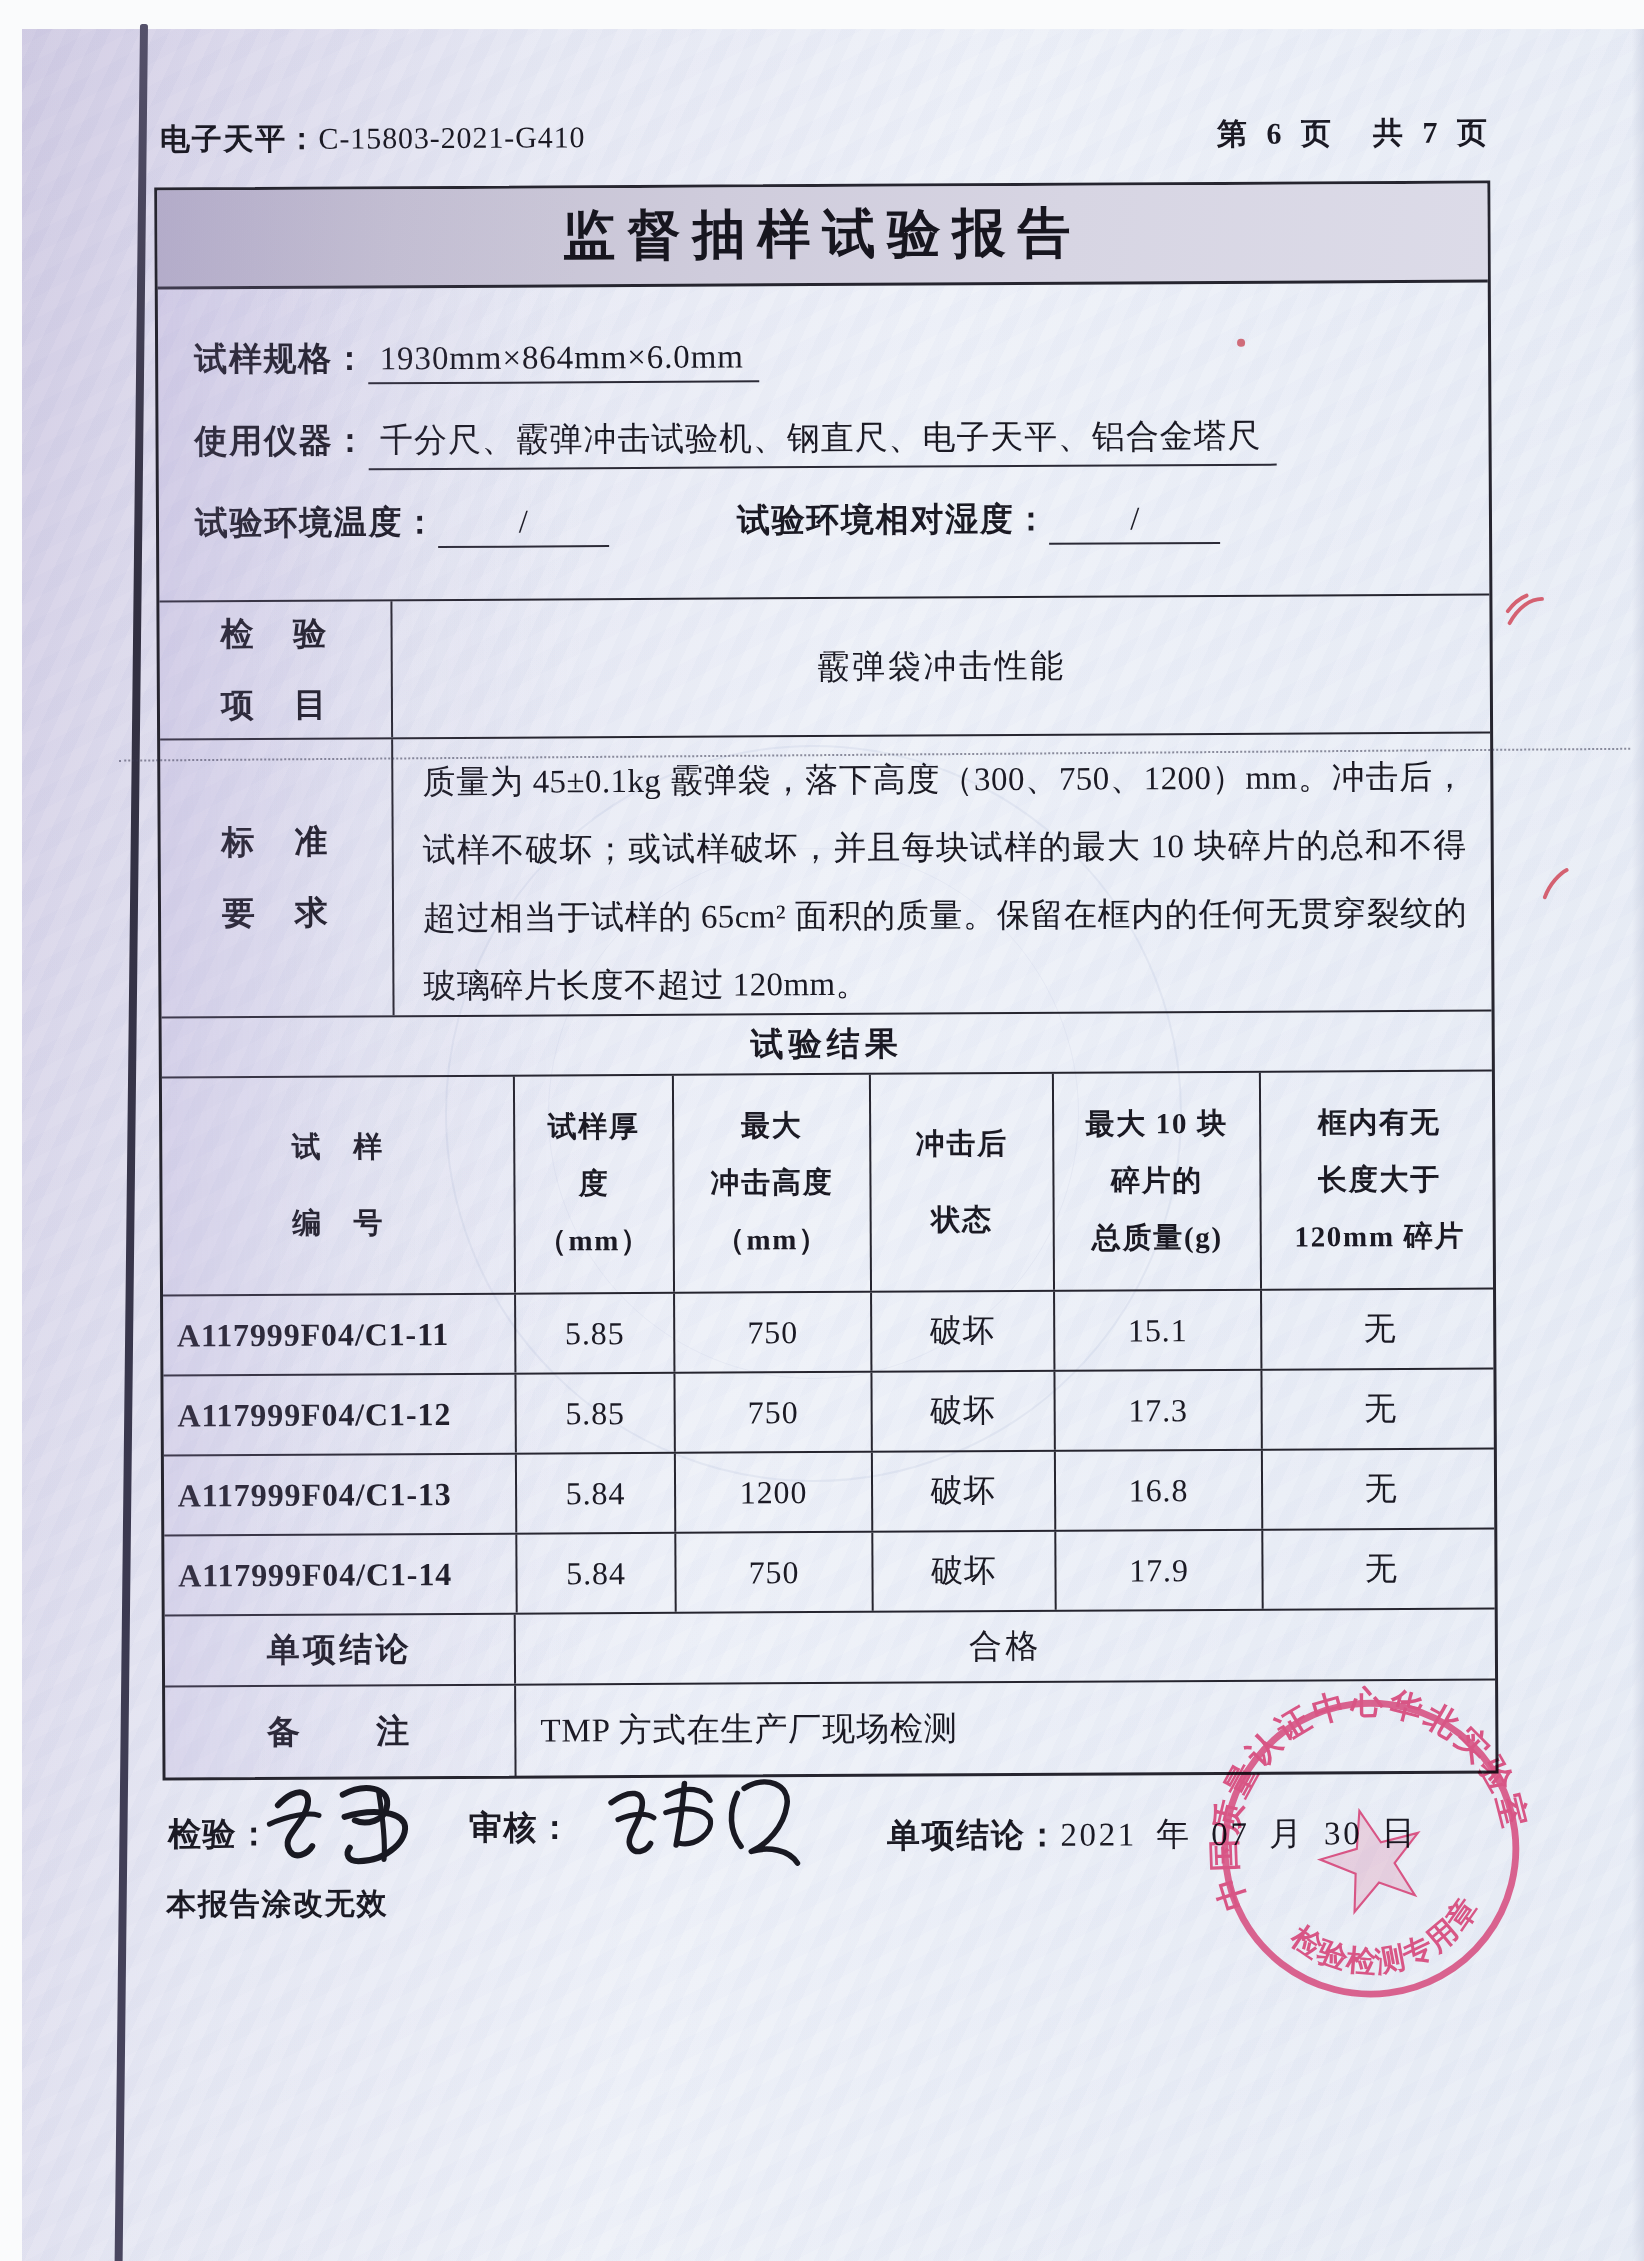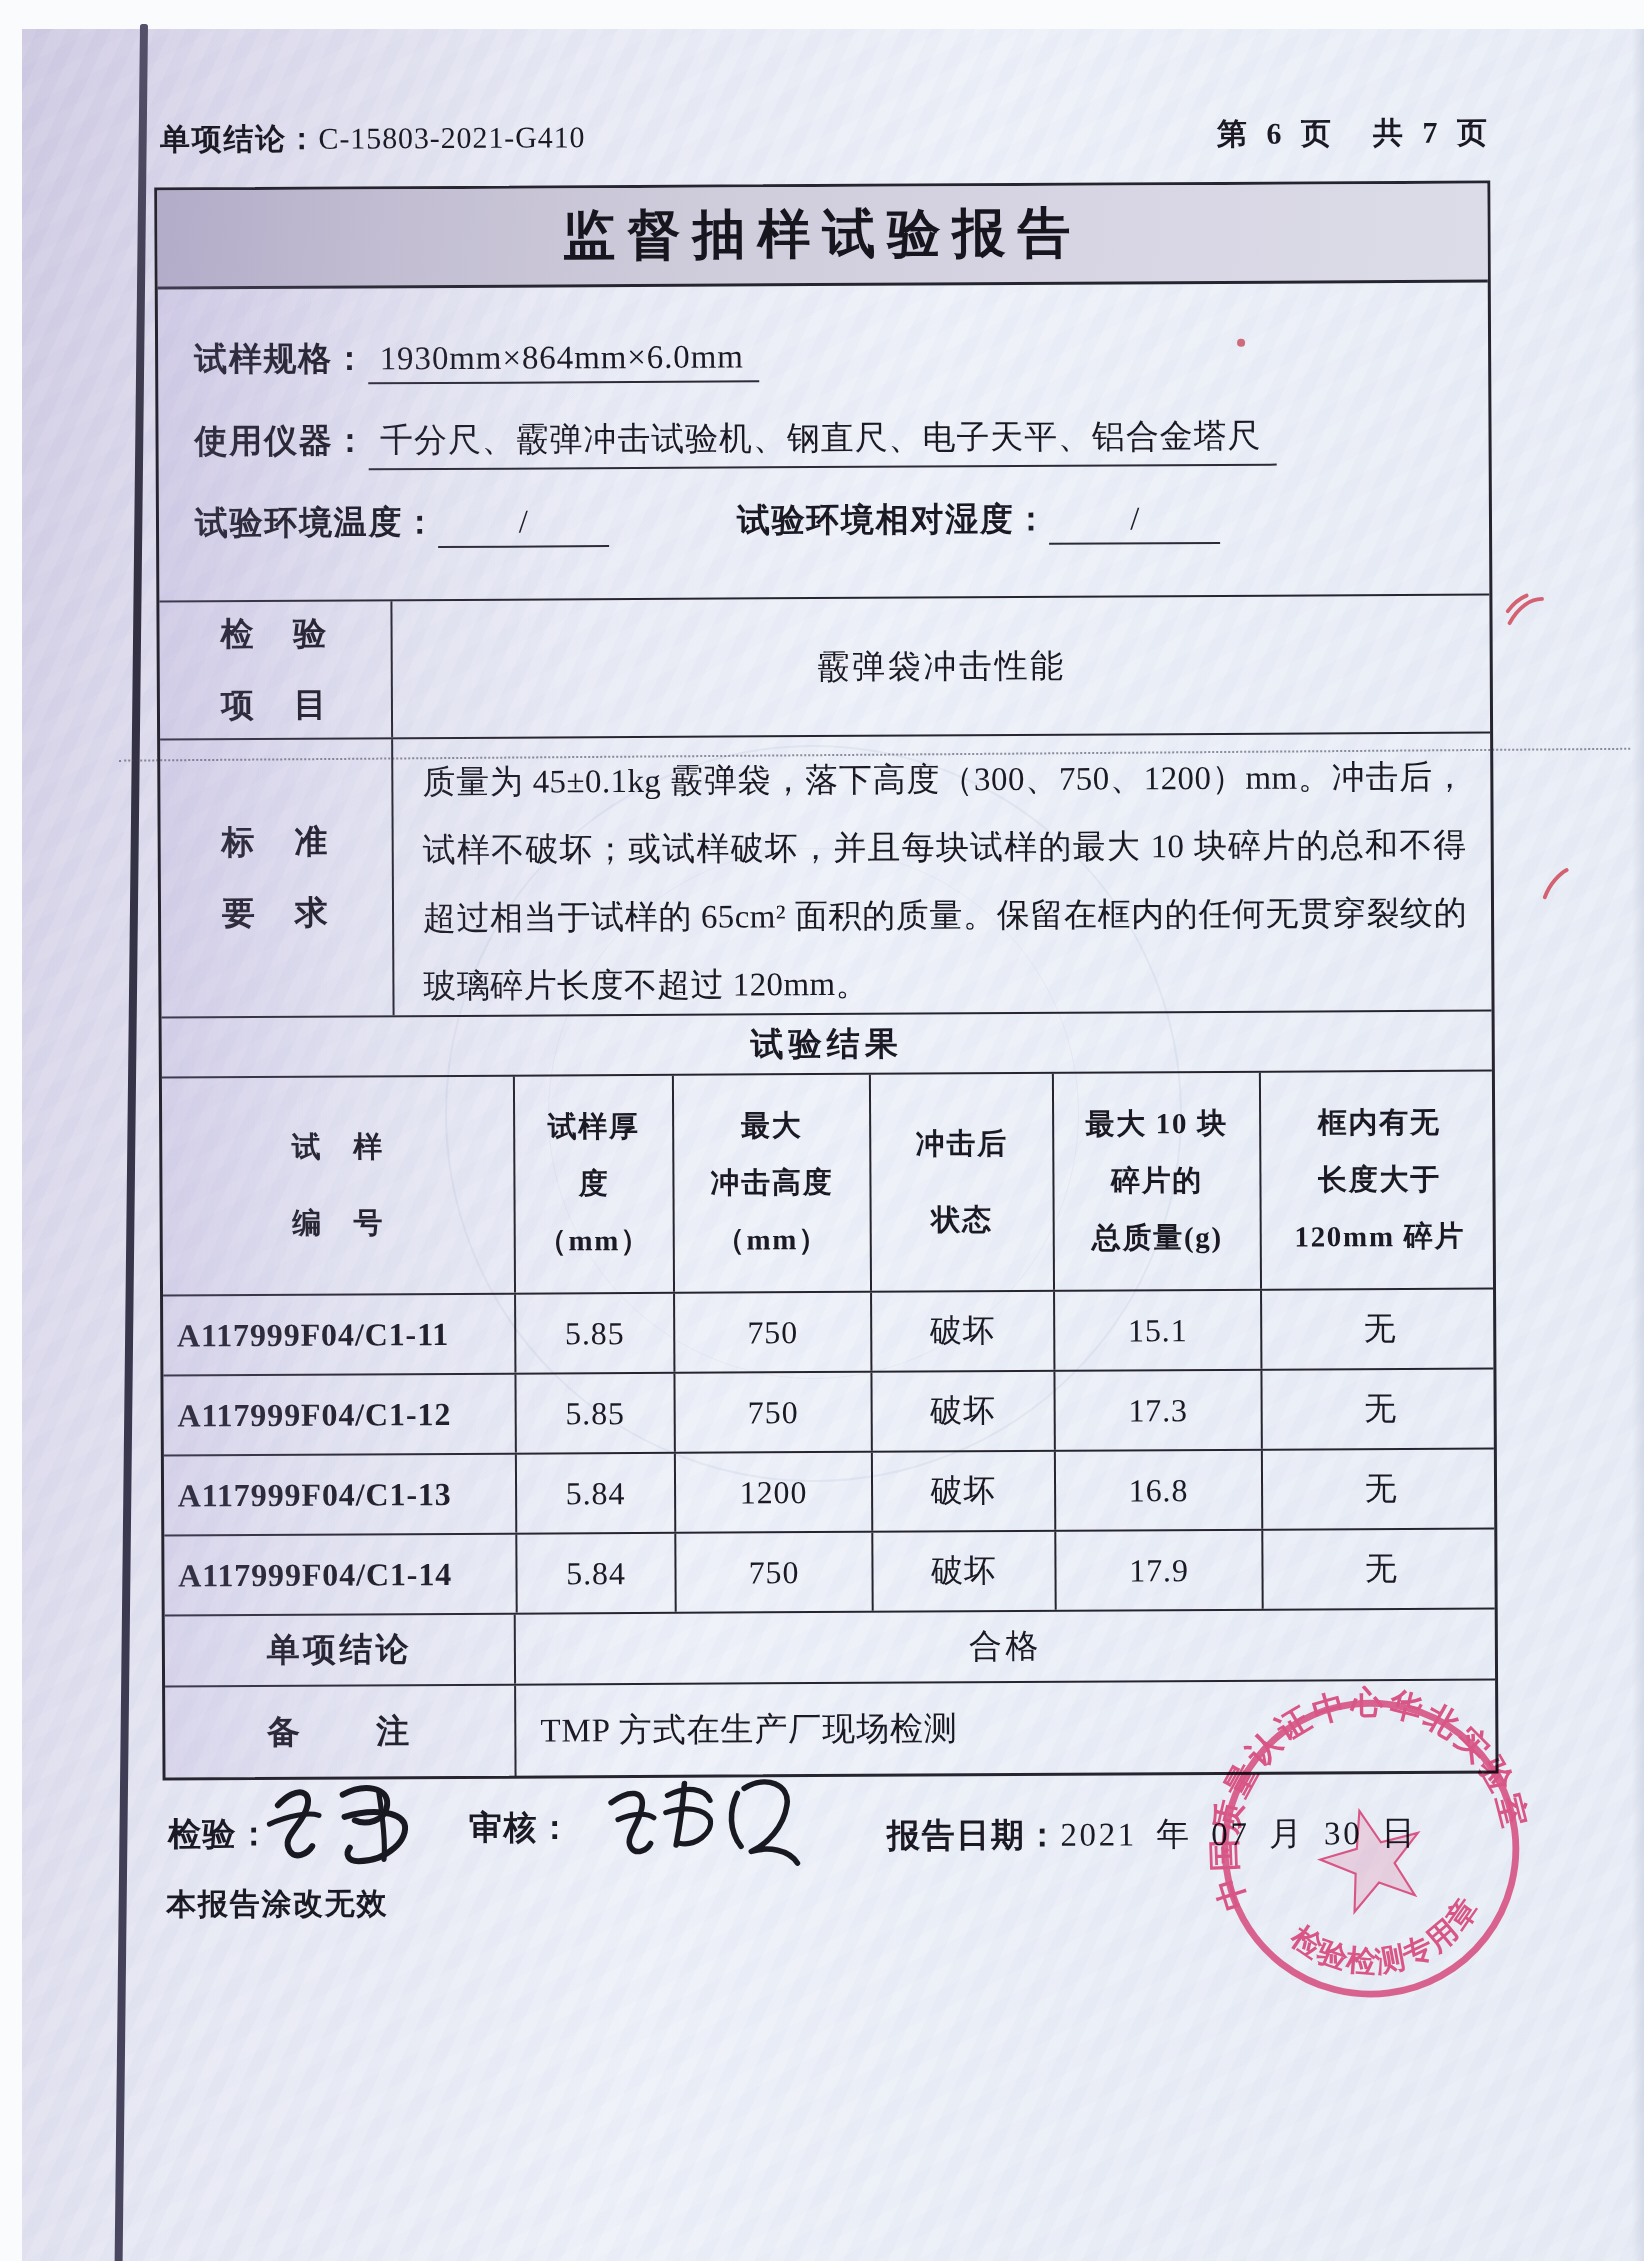--- a/index.html
+++ b/index.html
@@ -111,21 +111,21 @@
 <div class="paper"></div>
 <div class="right-edge"></div>
 <div class="watermark wm1"></div>
 <div class="watermark wm2"></div>
 <div class="page-edge-line"></div>
 
 <div class="content">
 
   <div class="doc-header">
     <div>
-      <span class="report-no-label">单项结论：</span><span class="report-no">C-15803-2021-G410</span>
+      <span class="report-no-label">电子天平：</span><span class="report-no">C-15803-2021-G410</span>
     </div>
     <div class="page-info">第 6 页　共 7 页</div>
   </div>
 
   <div class="box">
     <div class="band-tint"></div>
 
     <div class="title-band">
       <div class="t">监督抽样试验报告</div>
     </div>
@@ -258,21 +258,21 @@
     <path stroke-width="6.5" d="M20,44 C42,28 60,30 56,50 C52,72 34,86 44,98 C50,105 62,100 66,92"></path>
     <path stroke-width="6" d="M28,64 C46,56 62,56 70,62"></path>
     <path stroke-width="6.5" d="M106,22 C104,48 100,74 96,94"></path>
     <path stroke-width="6" d="M86,36 C108,24 130,28 136,42"></path>
     <path stroke-width="6" d="M84,56 C108,48 130,52 136,64 C140,80 118,96 100,92"></path>
     <path stroke-width="6.5" d="M168,34 C158,54 158,78 172,96"></path>
     <path stroke-width="6.5" d="M176,28 C202,12 230,24 226,48 C222,74 202,94 184,102 C204,96 228,100 238,116"></path>
   </svg>
 
   <div class="footer-label f-date">
-    <span>报告日期：</span><span class="v">2021 年 07 月 30 日</span>
+    <span>单项结论：</span><span class="v">2021 年 07 月 30 日</span>
   </div>
 
   <div class="footer-label f-note">本报告涂改无效</div>
 
   <svg class="stamp" viewBox="-190 -190 380 380">
     <circle cx="0" cy="0" r="170" fill="none" stroke="#d64579" stroke-width="8" opacity="0.92"></circle>
     <defs>
       <path id="arcTop" d="M -148,55 A 158,158 0 1 1 148,55" fill="none"></path>
       <path id="arcBottom" d="M -110,92 A 143,143 0 0 0 110,92" fill="none"></path>
     </defs>

